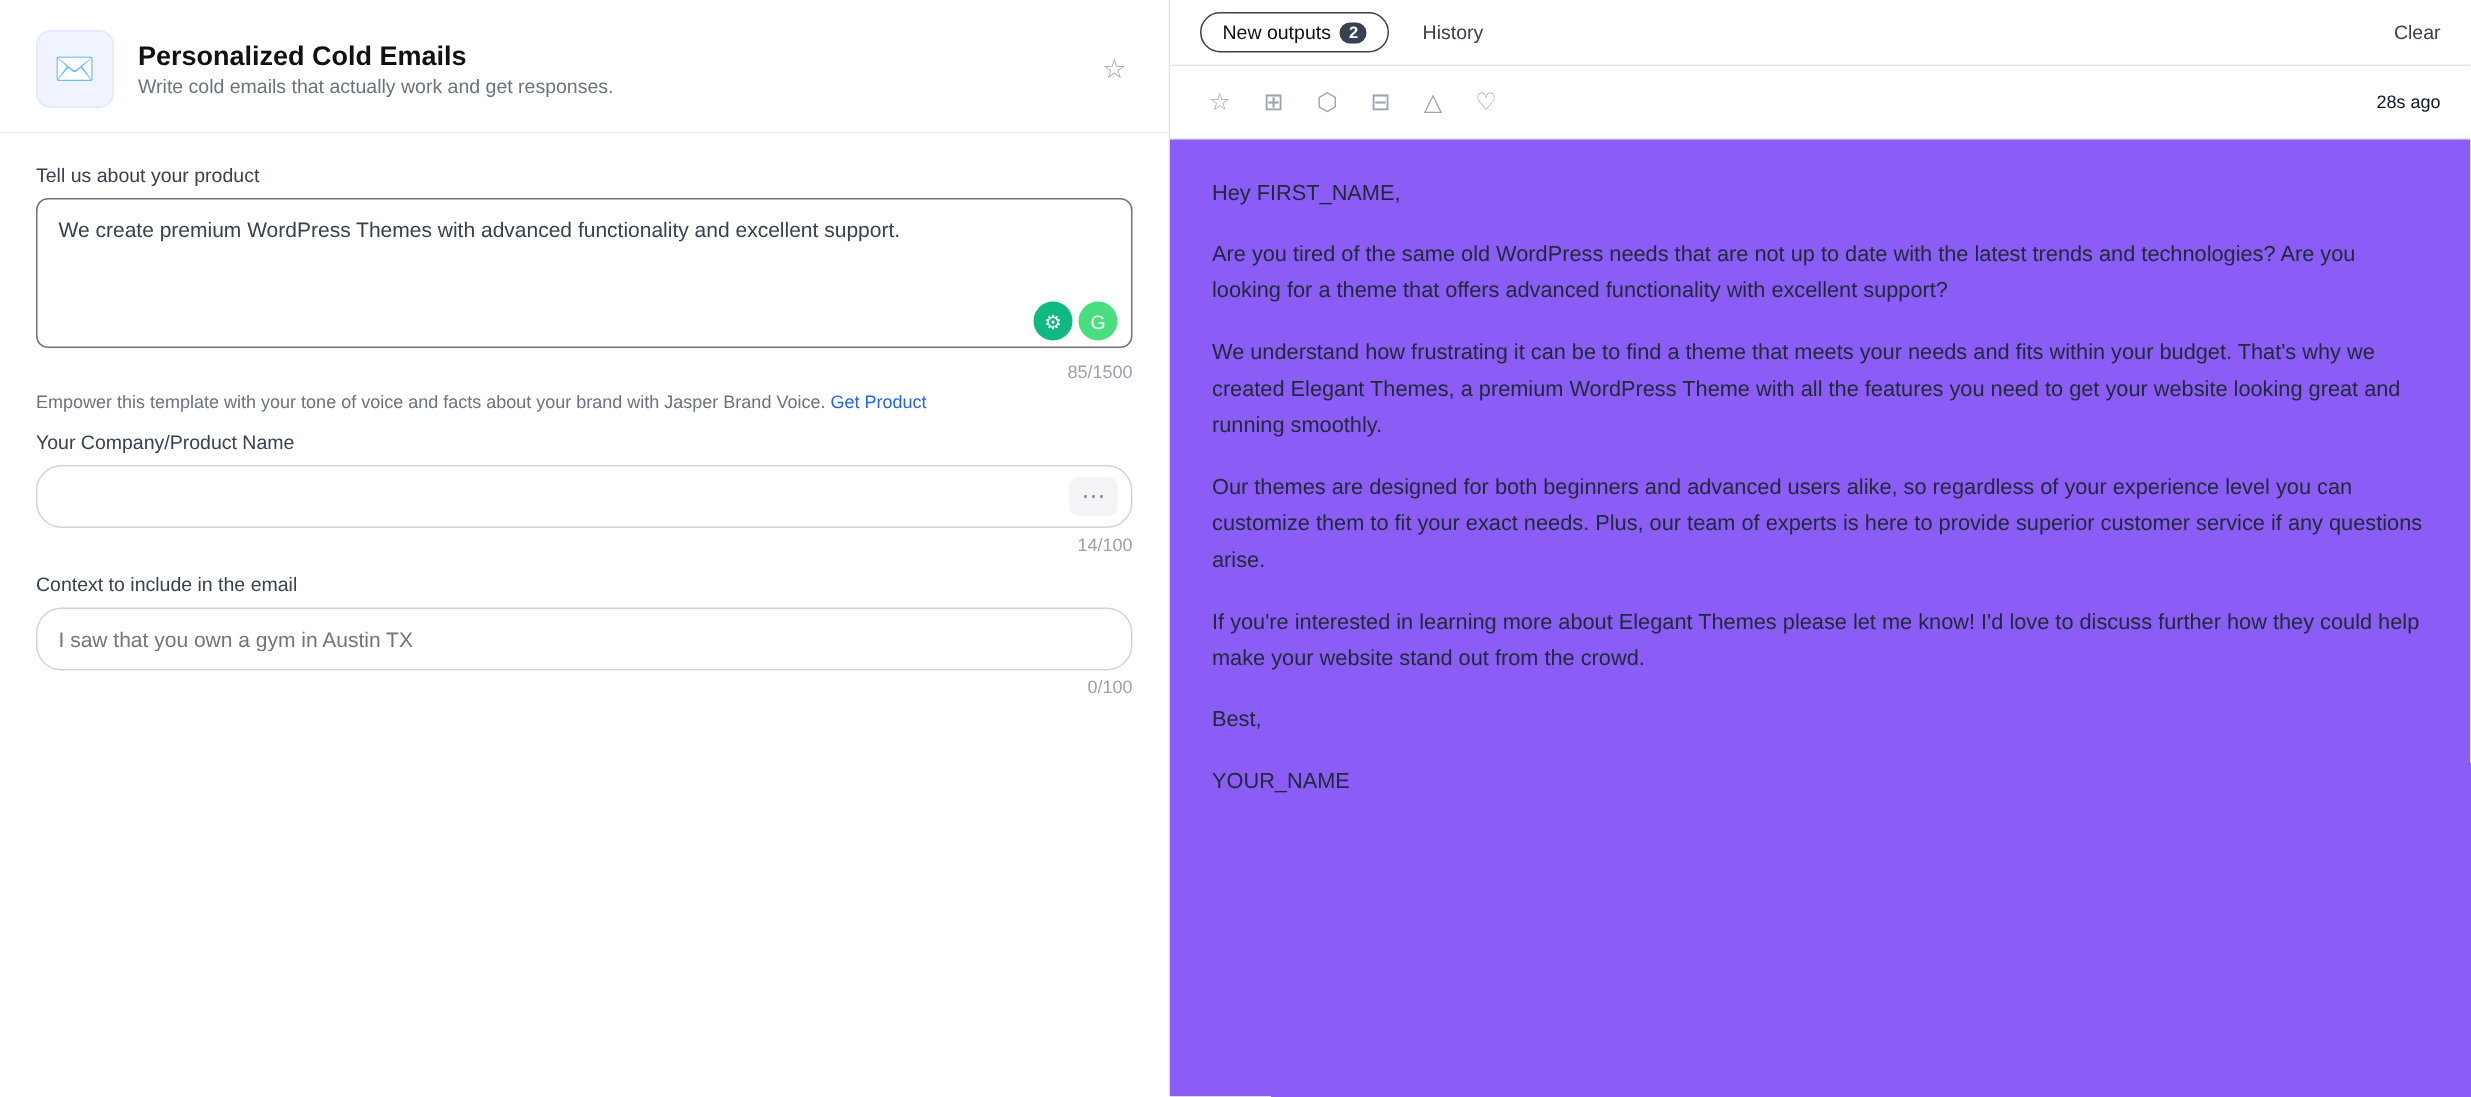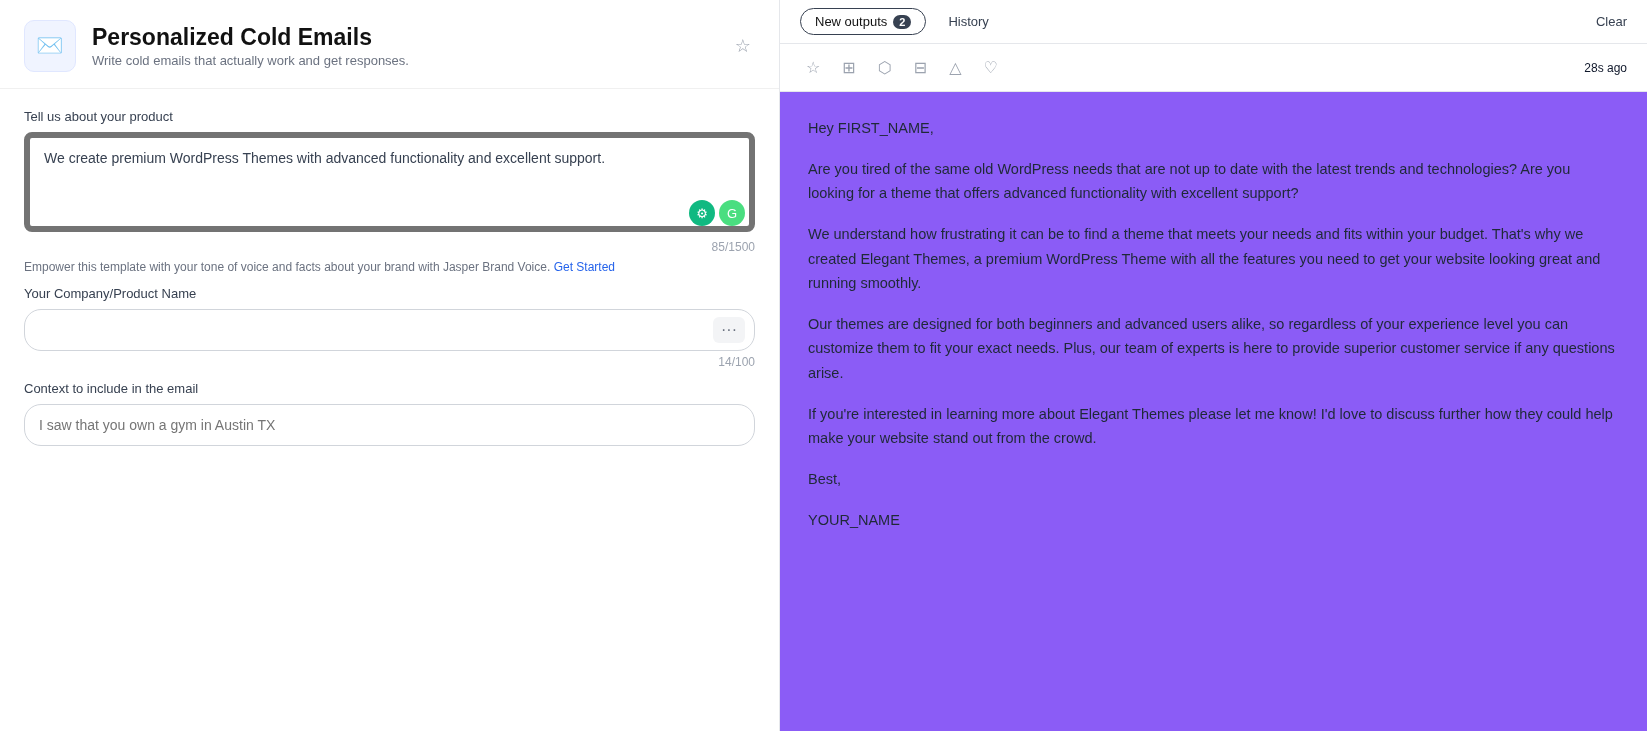--- a/index.html
+++ b/index.html
@@ -29,21 +29,21 @@
       background: #f0f4ff;
       display: flex;
       align-items: center;
       justify-content: center;
       font-size: 22px;
       flex-shrink: 0;
       border: 1px solid #e0e7ff;
     }
 
     .header-text { flex: 1; }
-    .header-title { font-size: 23px; font-weight: 700; color: #111; }
+    .header-title { font-size: 18px; font-weight: 700; color: #111; }
     .header-subtitle { font-size: 13px; color: #6b7280; margin-top: 2px; }
 
     .star-btn {
       background: none;
       border: none;
       cursor: pointer;
       color: #9ca3af;
       font-size: 18px;
       padding: 4px;
     }
@@ -73,21 +73,21 @@
       display: inline-flex;
       align-items: center;
       justify-content: center;
       font-size: 10px;
       color: #6b7280;
       cursor: pointer;
     }
 
     textarea.form-input {
       width: 100%;
-      border: 6px solid #737373;
+      border: 1px solid #737373;
       border-radius: 8px;
       padding: 12px 14px;
       font-size: 14px;
       color: #374151;
       resize: none;
       font-family: inherit;
       height: 100px;
     }
 
     input.form-input {
@@ -281,38 +281,39 @@
       <div class="input-wrapper">
         <textarea class="form-input" style="">We create premium WordPress Themes with advanced functionality and excellent support.</textarea>
         <div class="input-actions">
           <button class="action-circle action-green">⚙</button>
           <button class="action-circle action-gramerr">G</button>
         </div>
       </div>
       <div class="char-count">85/1500</div>
       <div class="brand-voice-hint">
         <span>Empower this template with your tone of voice and facts about your brand with Jasper Brand Voice.</span>
-        <a href="#">Get Started</a>
+        <a href="#">Get Product</a>
       </div>
     </div>
 
     <div class="form-group">
       <div class="form-label">Your Company/Product Name</div>
       <div class="input-wrapper">
         <input type="text" class="form-input" style="">
         <button class="dots-btn">···</button>
       </div>
       <div class="char-count">14/100</div>
     </div>
 
     <div class="form-group">
       <div class="form-label">Context to include in the email</div>
       <div class="input-wrapper">
         <input type="text" class="form-input" placeholder="I saw that you own a gym in Austin TX" style="">
       </div>
+      <div class="char-count">0/100</div>
     </div>
 
 
   </div>
 </div>
 
 <div class="right-panel">
   <div class="right-header">
     <div class="tab-pill active">
       <span>New outputs</span>

